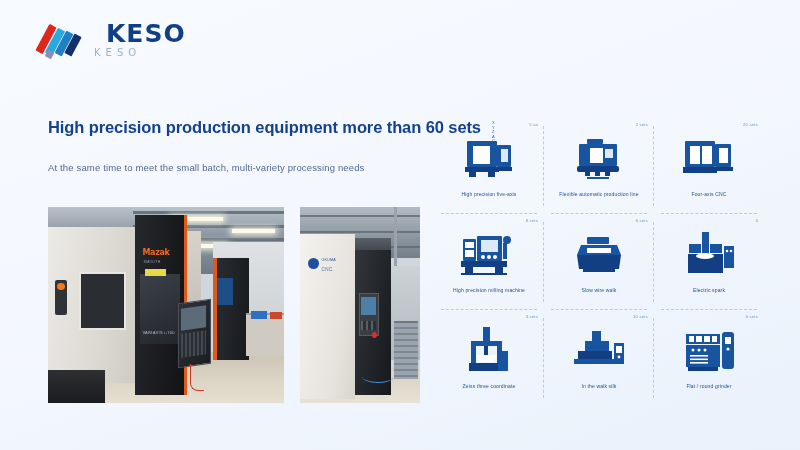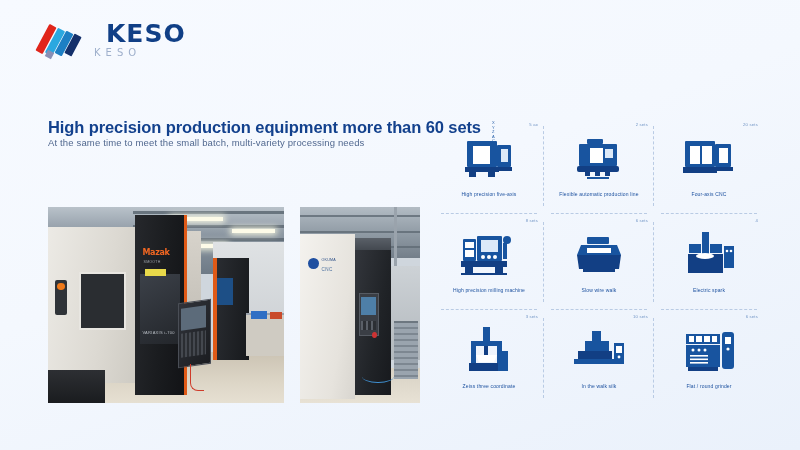--- a/index.html
+++ b/index.html
@@ -43,21 +43,21 @@
   .header-label { font-size:10.5px; color:#14539e; letter-spacing:.3px; white-space:nowrap; }
   .header-bar { width:3px; height:30px; background:#0d4a9c; }
 
   
   .left { position:absolute; left:48px; top:118px; width:360px; }
   .headline {
     font-size:16.5px; font-weight:bold; color:#13418d;
     letter-spacing:-.1px; white-space:nowrap;
   }
   .subline {
-    font-size:9.5px; color:#4a6punk;
+    margin-top:25px; font-size:9.5px; color:#4a6punk;
     color:#51688f; letter-spacing:.15px; white-space:nowrap;
   }
 
   
   .photos { position:absolute; left:48px; top:207px; display:flex; gap:16px; }
   .photo { position:relative; overflow:hidden; background:#cfd6dd; }
   .photo-a { width:236px; height:196px; }
   .photo-b { width:120px; height:196px; }
 
   

